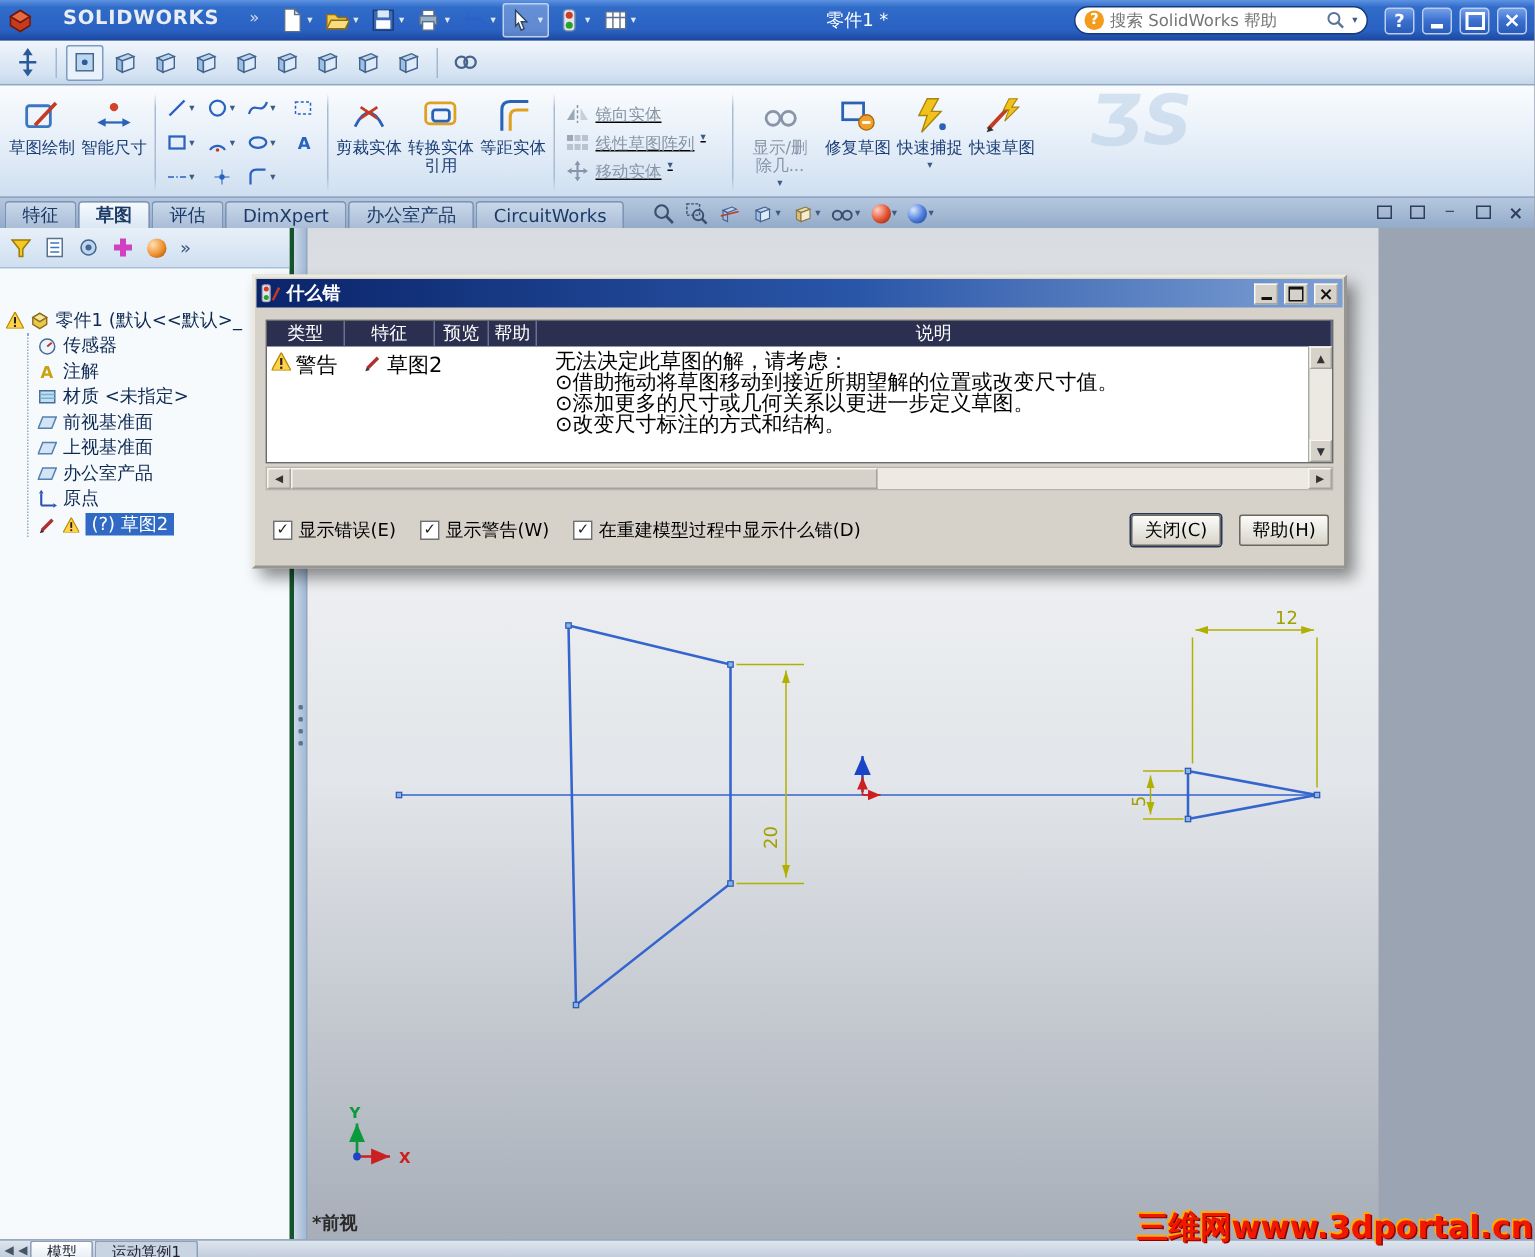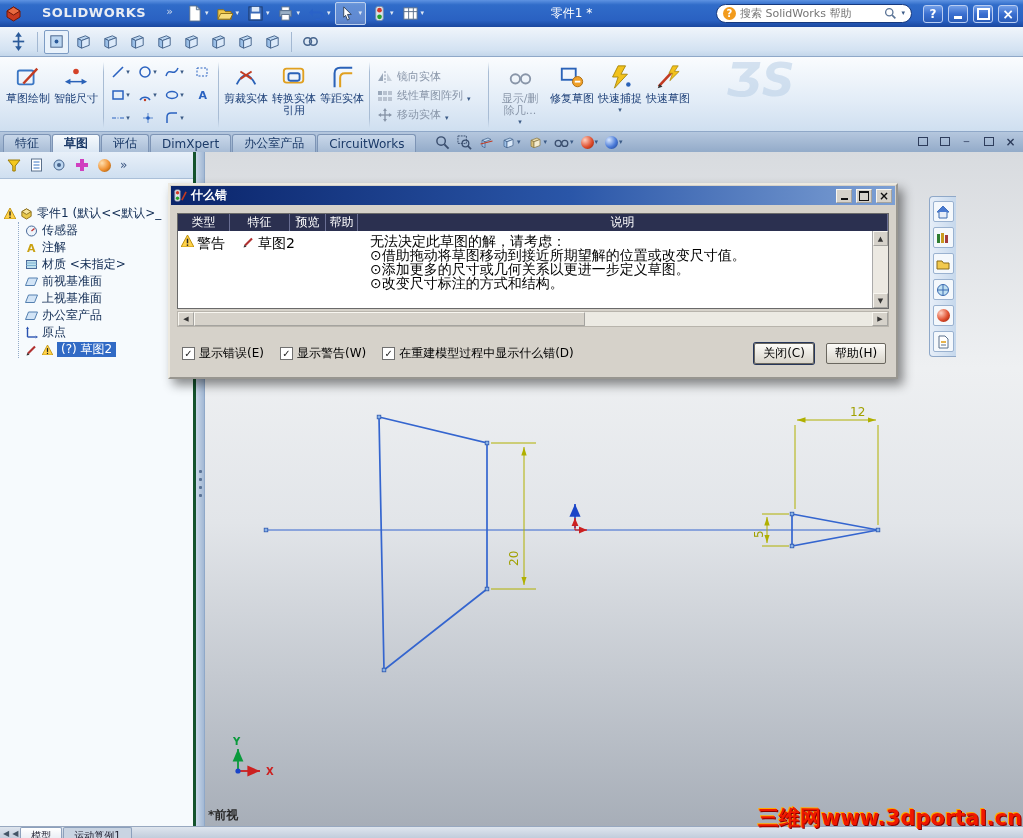--- a/index.html
+++ b/index.html
@@ -43,21 +43,21 @@
 .ribbon{position:absolute;top:57px;left:0;width:100%;height:75px;display:flex;align-items:stretch;padding:3px 4px 1px 4px;
  background:linear-gradient(180deg,#fafcfe,#e2ecf7 60%,#cfdff0);border-bottom:1px solid #8fa8c8;position:absolute;}
 .rbtn{width:48px;display:flex;flex-direction:column;align-items:center;padding-top:3px;gap:2px;border-radius:2px;}
 .ric{height:28px;display:flex;align-items:center;justify-content:center;}
 .rlbl{font-size:11px;line-height:12px;text-align:center;color:#1c3f77;width:46px;}
 .rbtn.disabled .rlbl,.srow.disabled .slbl{color:#8895a8;}
 .rsep{width:1px;margin:2px 3px;background:linear-gradient(180deg,transparent,#a8bcd4 15%,#a8bcd4 85%,transparent);}
 .geo-grid{display:grid;grid-template-columns:repeat(4,27px);grid-auto-rows:23px;align-content:center;}
 .gcell{display:flex;align-items:center;justify-content:center;gap:1px;}
 .stack{display:flex;flex-direction:column;justify-content:center;gap:4px;width:112px;padding-left:4px;}
-.srow{display:flex;align-items:flex-end;gap:4px;}
+.srow{display:flex;align-items:flex-start;gap:4px;text-decoration:underline;}
 .slbl{font-size:11px;color:#1c3f77;white-space:nowrap;}
 .ds{position:absolute;right:228px;top:-4px;font-size:46px;font-weight:bold;font-style:italic;color:#bdd2e8;opacity:.6;}
 
 
 .tabrow{position:absolute;top:132px;left:0;width:100%;height:20px;background:linear-gradient(180deg,#b5c7de,#93abc9);display:flex;align-items:flex-end;padding-left:3px;}
 .tab{height:18px;padding:0 11px;font-size:12px;color:#1b3a68;display:flex;align-items:center;margin-right:1px;
  border:1px solid #7d94b5;border-bottom:none;border-radius:3px 3px 0 0;background:linear-gradient(180deg,#c9d8ea,#a9bdd6);}
 .tab.active{background:linear-gradient(180deg,#f6fafd,#dbe7f4);font-weight:bold;}
 .viewbar{position:absolute;left:435px;top:1px;height:18px;display:flex;align-items:center;gap:7px;}
 .vb-btn{display:flex;align-items:center;gap:1px;}
@@ -78,21 +78,21 @@
 .chev2{color:#3a5580;font-size:12px;}
 .chev2::after{content:"»";}
 .tree{padding:26px 2px 0 4px;font-size:12px;color:#0f2a52;}
 .tree-row{display:flex;align-items:center;gap:4px;height:17px;white-space:nowrap;}
 .tree-kids{margin-left:14px;border-left:1px dotted #92aac8;padding-left:6px;}
 .t-lbl{line-height:15px;}
 .t-lbl.sel{background:#316ac5;color:#fff;padding:0 4px;}
 .splitter{position:absolute;left:196px;top:0;width:9px;height:674px;background:linear-gradient(90deg,#cbd8e9,#a2b8d4);border-right:1px solid #8fa8c8;}
 .grip{position:absolute;left:3px;top:318px;display:flex;flex-direction:column;gap:5px;}
 .grip b{width:3px;height:3px;background:#5a7396;border-radius:1px;}
-.graphics{position:absolute;left:205px;top:0;width:818px;height:674px;overflow:hidden;
+.graphics{position:absolute;left:205px;top:0;width:714px;height:674px;overflow:hidden;
  background:linear-gradient(180deg,#d8dbdf 0%,#eef0f2 32%,#e2e5e9 55%,#a7aeb8 100%);}
 .sketch{position:absolute;left:0;top:0;}
 .dimtxt{fill:#a0a000;font-size:12px;}
 .triadx{fill:#cc2020;font-size:10px;font-weight:bold;}
 .triady{fill:#0a9a3c;font-size:10px;font-weight:bold;}
 .view-label{position:absolute;left:3px;top:655px;font-size:12px;font-weight:bold;color:#2a2a2a;}
 .taskpane{position:absolute;left:724px;top:44px;width:27px;padding:4px 2px;display:flex;flex-direction:column;gap:5px;align-items:center;
  background:linear-gradient(90deg,#e6eef8,#c6d8ec);border:1px solid #8fa8c8;border-right:none;border-radius:4px 0 0 4px;}
 .tp-ic{width:21px;height:21px;background:#f4f8fc;border:1px solid #9ab2d0;border-radius:2px;display:flex;align-items:center;justify-content:center;}
 

